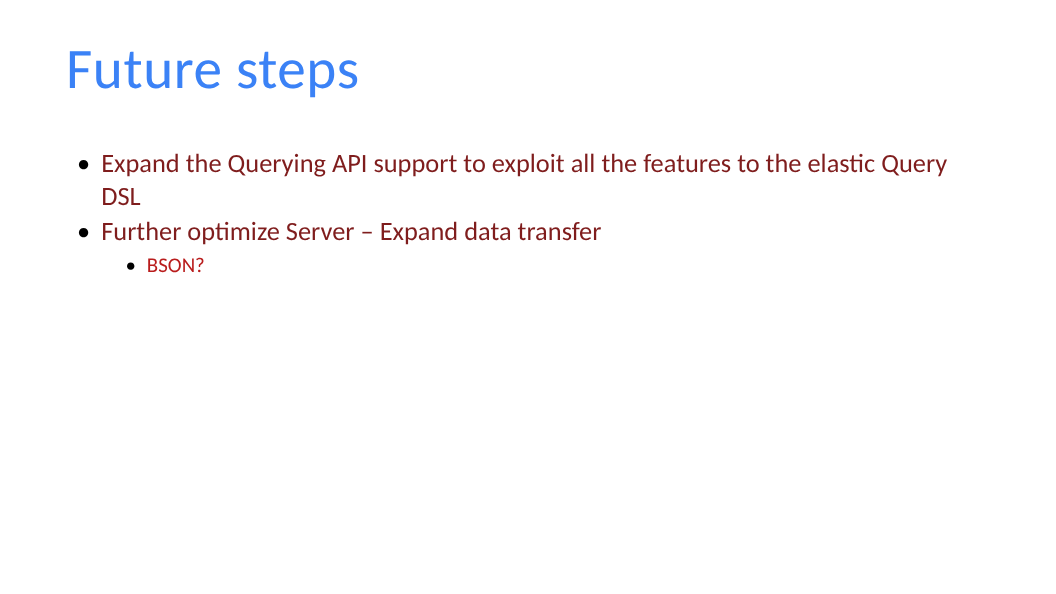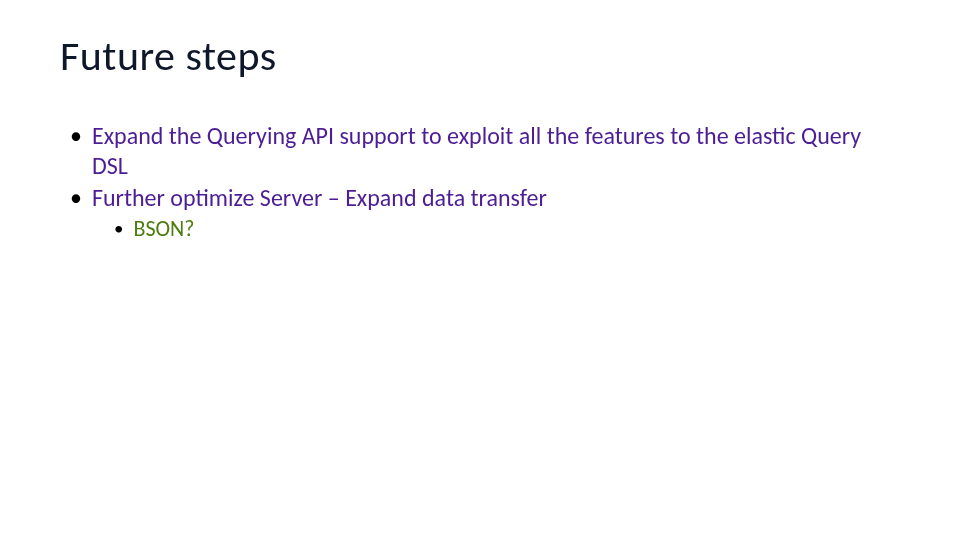--- a/index.html
+++ b/index.html
@@ -14,62 +14,62 @@
       font-family: Calibri, "Segoe UI", Arial, sans-serif;
       color: #000000;
       overflow: hidden;
     }
     .slide {
       width: 100%;
       height: 100%;
       padding: 30px 60px 40px 60px;
     }
     .title {
-      font-size: 42px;
+      font-size: 52px;
       font-weight: 400;
-      color: #0f172a;
+      color: #3b82f6;
       margin-bottom: 40px;
       letter-spacing: 0.5px;
     }
     .content {
       margin-left: 10px;
     }
     .bullet-l1 {
       display: flex;
       align-items: flex-start;
       margin-bottom: 2px;
     }
     .bullet-l1 .marker {
       font-size: 24px;
       line-height: 30px;
       margin-right: 10px;
       color: #000000;
     }
     .bullet-l1 .text {
       font-size: 24px;
       line-height: 30px;
-      color: #4c1d95;
+      color: #7f1d1d;
       flex: 1;
     }
     .bullet-l2 {
       display: flex;
       align-items: flex-start;
       margin-left: 44px;
       margin-top: 4px;
     }
     .bullet-l2 .marker {
       font-size: 19px;
       line-height: 24px;
       margin-right: 10px;
       color: #000000;
     }
     .bullet-l2 .text {
-      font-size: 22px;
+      font-size: 19px;
       line-height: 24px;
-      color: #4d7c0f;
+      color: #b91c1c;
       flex: 1;
     }
   </style>
 </head>
 <body>
 
 <div class="slide">
   <h1 class="title">Future steps</h1>
   <div class="content">
 

